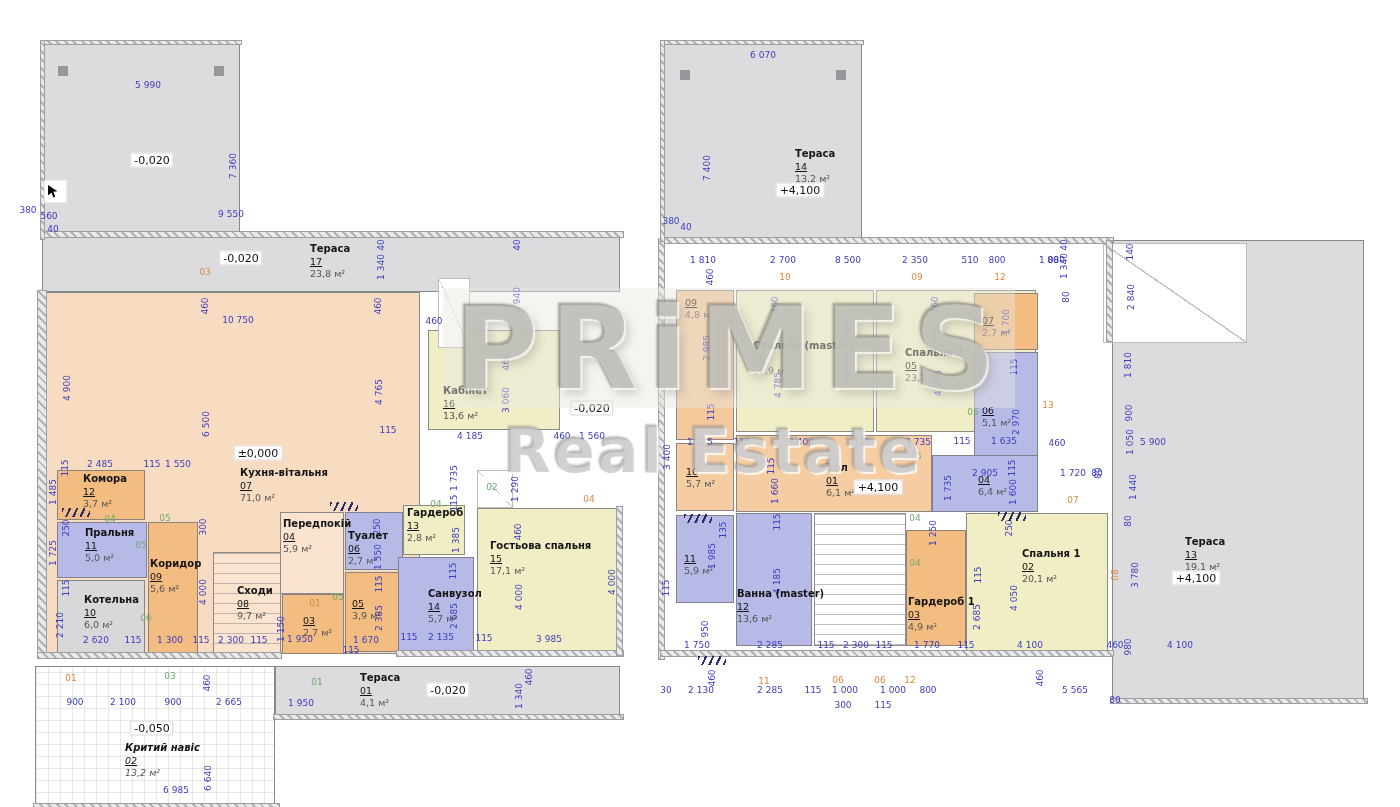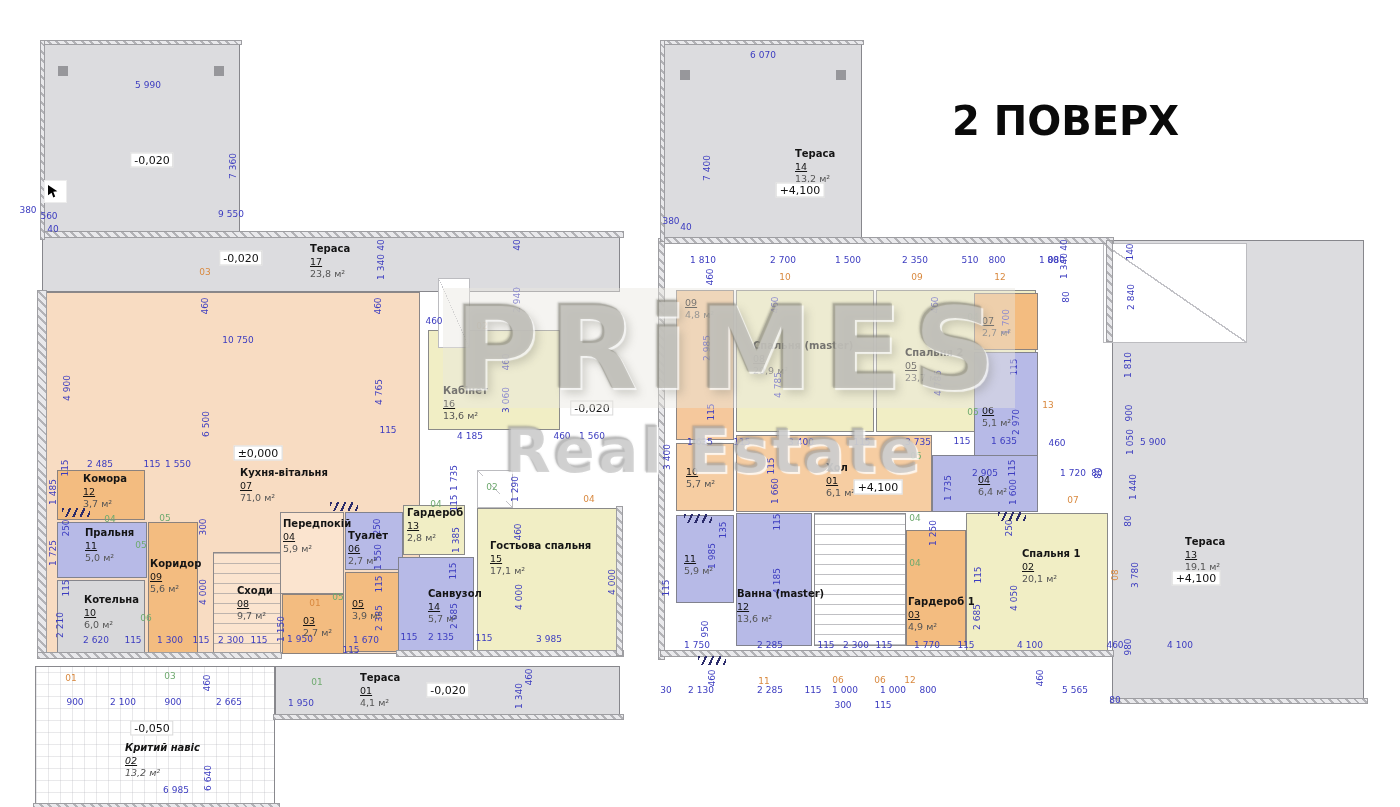--- a/index.html
+++ b/index.html
@@ -173,21 +173,21 @@
       <span class="dim" style="left: 53px; top: 229px;">40</span>
       <span class="dim" style="left: 231px; top: 214px;">9 550</span>
       <span class="dim lvl" style="left: 241px; top: 258px;">-0,020</span>
       <span class="dim mo" style="left: 205px; top: 272px;">03</span>
       <span class="dim v" style="left: 381px; top: 245px;">40</span>
       <span class="dim v" style="left: 381px; top: 267px;">1 340</span>
       <span class="dim v" style="left: 517px; top: 245px;">40</span>
       <span class="dim v" style="left: 517px; top: 300px;">2 940</span>
       <span class="dim v" style="left: 205px; top: 306px;">460</span>
       <span class="dim v" style="left: 378px; top: 306px;">460</span>
-      <span class="dim" style="left: 238px; top: 320px; margin-top: 20px;">10 750</span>
+      <span class="dim" style="left: 238px; top: 320px;">10 750</span>
       <span class="dim" style="left: 434px; top: 321px;">460</span>
       <span class="dim mo" style="left: 482px; top: 326px;">02</span>
       <span class="dim v" style="left: 67px; top: 388px;">4 900</span>
       <span class="dim v" style="left: 206px; top: 424px;">6 500</span>
       <span class="dim v" style="left: 379px; top: 392px;">4 765</span>
       <span class="dim v" style="left: 506px; top: 362px;">460</span>
       <span class="dim v" style="left: 506px; top: 400px;">3 060</span>
       <span class="dim" style="left: 388px; top: 430px;">115</span>
       <span class="dim" style="left: 470px; top: 436px;">4 185</span>
       <span class="dim" style="left: 562px; top: 436px;">460</span>
@@ -254,21 +254,20 @@
       <span class="dim" style="left: 229px; top: 702px;">2 665</span>
       <span class="dim v" style="left: 207px; top: 683px;">460</span>
       <span class="dim lvl" style="left: 152px; top: 728px;">-0,050</span>
       <span class="dim" style="left: 176px; top: 790px;">6 985</span>
       <span class="dim v" style="left: 208px; top: 778px;">6 640</span>
       <div class="cursor" style="left: 44px; top: 180px;">
         <i></i>
       </div>
     </div>
   <div class="floor" id="floor-1">
-    <div class="ft ft2">2 ПОВЕРХ</div>
   <div class="roof" style="left: 1103px; top: 243px; width: 142px; height: 98px;"></div>
       <div class="zone" style="left: 662px; top: 42px; width: 200px; height: 200px; background-color: rgb(220, 220, 223);"></div>
       <div class="rlabel" style="left: 795px; top: 148px;">
         <div class="rname">Тераса</div>
         <div class="rnum">14</div>
         <div class="rarea">13,2 м²</div>
       </div>
       <div class="zone" style="left: 676px; top: 290px; width: 58px; height: 150px; background-color: rgb(245, 200, 156);"></div>
       <div class="rlabel" style="left: 685px; top: 297px;">
         <div class="rnum">09</div>
@@ -354,21 +353,21 @@
       <div class="arrows" style="left: 684px; top: 514px;"></div>
       <div class="arrows" style="left: 698px; top: 656px;"></div>
       <div class="arrows" style="left: 998px; top: 512px;"></div>
       <span class="dim" style="left: 763px; top: 55px;">6 070</span>
       <span class="dim v" style="left: 707px; top: 168px;">7 400</span>
       <span class="dim lvl" style="left: 800px; top: 190px;">+4,100</span>
       <span class="dim" style="left: 671px; top: 221px;">380</span>
       <span class="dim" style="left: 686px; top: 227px;">40</span>
       <span class="dim" style="left: 703px; top: 260px;">1 810</span>
       <span class="dim" style="left: 783px; top: 260px;">2 700</span>
-      <span class="dim" style="left: 848px; top: 260px;">1 500</span>
+      <span class="dim" style="left: 848px; top: 260px;">8 500</span>
       <span class="dim" style="left: 915px; top: 260px;">2 350</span>
       <span class="dim" style="left: 970px; top: 260px;">510</span>
       <span class="dim" style="left: 997px; top: 260px;">800</span>
       <span class="dim" style="left: 1028px; top: 260px; margin-left: 24px;">1 080</span>
       <span class="dim" style="left: 1053px; top: 260px;">80</span>
       <span class="dim v" style="left: 1064px; top: 245px;">40</span>
       <span class="dim v" style="left: 1064px; top: 266px;">1 340</span>
       <span class="dim v" style="left: 1066px; top: 297px;">80</span>
       <span class="dim mo" style="left: 785px; top: 277px;">10</span>
       <span class="dim mo" style="left: 917px; top: 277px;">09</span>

